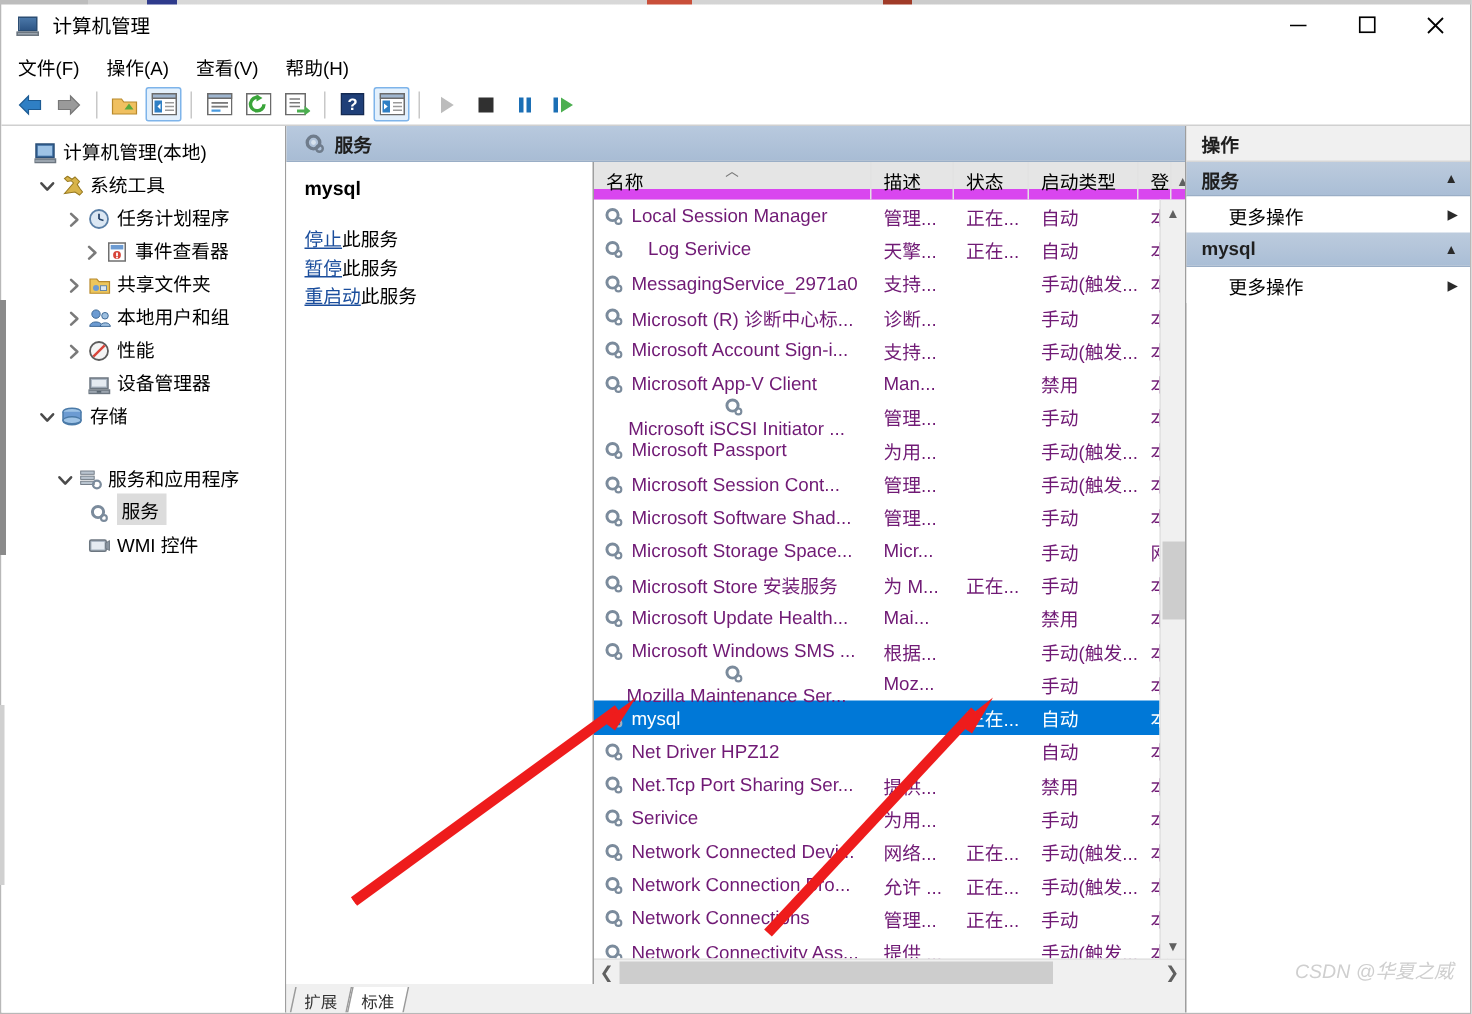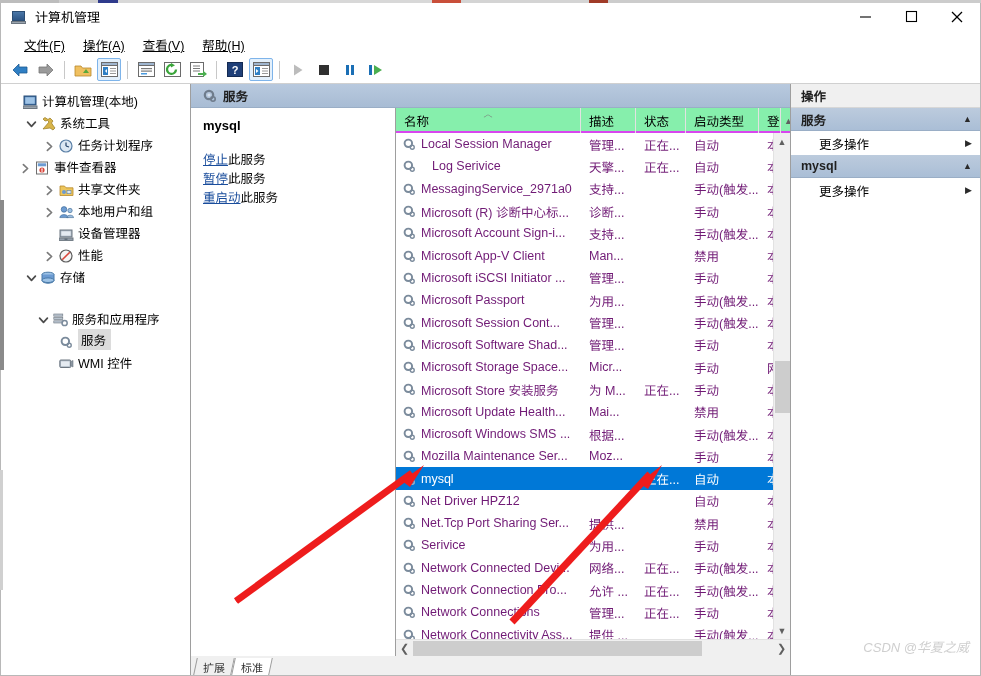--- a/index.html
+++ b/index.html
@@ -75,22 +75,21 @@
   }
   .wc svg { display: block; }
 
   
   #menubar {
     height: 24px;
     min-height: 24px;
     background: #ffffff;
     display: flex;
     align-items: flex-end;
-    padding-left: 14px;
-    text-decoration: underline;
+    padding-left: 2px;
   }
   .menu-item {
     padding: 2px 9px;
     font-size: 12.5px;
     color: #000;
     white-space: nowrap;
   }
 
   
   #toolbar {
@@ -234,22 +233,22 @@
     min-width: 0;
     background: #ffffff;
     display: flex;
     flex-direction: column;
     position: relative;
   }
   #list-header {
     height: 25px;
     min-height: 25px;
     display: flex;
-    background: #86efac;
-    border-bottom: 2px solid #d946ef;
+    background: #e5e5e5;
+    border-bottom: 7px solid #d946ef;
     position: relative;
   }
   .col-h {
     height: 25px;
     display: flex;
     align-items: center;
     font-size: 12.5px;
     color: #000;
     border-right: 1px solid #e2e2e2;
     padding-left: 8px;
@@ -637,21 +636,21 @@
             </div>
             <div class="t-icon">
               <svg width="15" height="14" viewBox="0 0 15 14">
                 <circle cx="7" cy="7" r="6" fill="#dbe7f3" stroke="#5a7fa6" stroke-width="1.2"></circle>
                 <line x1="7" y1="7" x2="7" y2="3.5" stroke="#27456b" stroke-width="1.2"></line>
                 <line x1="7" y1="7" x2="10" y2="8" stroke="#27456b" stroke-width="1.2"></line>
               </svg>
             </div>
             <span class="t-label">任务计划程序</span>
           </div>
-          <div class="tree-row" style="padding-left: 16px;">
+          <div class="tree-row" style="padding-left: 52px;">
             <div class="twisty">
               <svg width="11" height="11" viewBox="0 0 11 11">
                 <path d="M3.4 1.6 L7.6 5.5 L3.4 9.4" fill="none" stroke="#7a7a7a" stroke-width="1.7" stroke-linecap="round" stroke-linejoin="round"></path>
               </svg>
             </div>
             <div class="t-icon">
               <svg width="15" height="14" viewBox="0 0 15 14">
                 <rect x="1.5" y="1" width="11" height="12" fill="#fff" stroke="#6f6f6f"></rect>
                 <rect x="2.8" y="2.3" width="8.4" height="3" fill="#6c9bd2"></rect>
                 <circle cx="7" cy="9" r="2.6" fill="#d8453a"></circle>
@@ -684,46 +683,46 @@
             </div>
             <div class="t-icon">
               <svg width="15" height="14" viewBox="0 0 15 14">
                 <circle cx="5" cy="4.4" r="2.8" fill="#6c9bd2" stroke="#34618f" stroke-width="0.6"></circle>
                 <path d="M0.8 12.6 C1 8.6 8.8 8.6 9.2 12.6 Z" fill="#6c9bd2" stroke="#34618f" stroke-width="0.6"></path>
                 <circle cx="11" cy="5.5" r="2.2" fill="#9dbfe0" stroke="#34618f" stroke-width="0.6"></circle>
                 <path d="M7.8 12.6 C8 9.4 14.4 9.4 14.6 12.6 Z" fill="#9dbfe0" stroke="#34618f" stroke-width="0.6"></path>
               </svg>
             </div>
             <span class="t-label">本地用户和组</span>
+          </div>
+          <div class="tree-row" style="padding-left: 40px;">
+            <div class="twisty">
+              <svg width="11" height="11" viewBox="0 0 11 11">
+                <path d="M3.4 1.6 L7.6 5.5 L3.4 9.4" fill="none" stroke="#7a7a7a" stroke-width="1.7" stroke-linecap="round" stroke-linejoin="round"></path>
+              </svg>
+            </div>
+            <div class="t-icon">
+              <svg width="15" height="14" viewBox="0 0 15 14">
+                <circle cx="7" cy="7" r="6" fill="#f4f4f4" stroke="#5c5c5c" stroke-width="1.2"></circle>
+                <line x1="3.2" y1="10.8" x2="10.8" y2="3.2" stroke="#d8453a" stroke-width="1.6"></line>
+              </svg>
+            </div>
+            <span class="t-label">性能</span>
           </div>
           <div class="tree-row" style="padding-left: 40px;">
             <div class="twisty"></div>
             <div class="t-icon">
               <svg width="15" height="14" viewBox="0 0 15 14">
                 <rect x="1" y="3" width="12" height="7" fill="#aab6c2" stroke="#6c7680"></rect>
                 <rect x="2.3" y="4.3" width="9.4" height="4.4" fill="#e5ebf1"></rect>
                 <rect x="0" y="11" width="14" height="2.4" fill="#9aa4ae" stroke="#6c7680"></rect>
                 <rect x="5.5" y="11.6" width="3" height="1.2" fill="#586570"></rect>
               </svg>
             </div>
             <span class="t-label">设备管理器</span>
-          </div>
-          <div class="tree-row" style="padding-left: 40px;">
-            <div class="twisty">
-              <svg width="11" height="11" viewBox="0 0 11 11">
-                <path d="M3.4 1.6 L7.6 5.5 L3.4 9.4" fill="none" stroke="#7a7a7a" stroke-width="1.7" stroke-linecap="round" stroke-linejoin="round"></path>
-              </svg>
-            </div>
-            <div class="t-icon">
-              <svg width="15" height="14" viewBox="0 0 15 14">
-                <circle cx="7" cy="7" r="6" fill="#f4f4f4" stroke="#5c5c5c" stroke-width="1.2"></circle>
-                <line x1="3.2" y1="10.8" x2="10.8" y2="3.2" stroke="#d8453a" stroke-width="1.6"></line>
-              </svg>
-            </div>
-            <span class="t-label">性能</span>
           </div>
           <div class="tree-row" style="padding-left: 22px;">
             <div class="twisty">
               <svg width="11" height="11" viewBox="0 0 11 11">
                 <path d="M1.6 3.2 L5.5 7.4 L9.4 3.2" fill="none" stroke="#4b4b4b" stroke-width="1.7" stroke-linecap="round" stroke-linejoin="round"></path>
               </svg>
             </div>
             <div class="t-icon">
               <svg width="15" height="14" viewBox="0 0 15 14">
                 <ellipse cx="7" cy="3.5" rx="6" ry="2.3" fill="#9ec3e6" stroke="#4a7aa8"></ellipse>
@@ -911,21 +910,21 @@
                       </svg>
                     </div>
                     <span>Microsoft App-V Client</span>
                   </div>
                   <div class="lcell" style="width: 55px;">Man...</div>
                   <div class="lcell" style="width: 50px;"></div>
                   <div class="lcell" style="width: 73px;">禁用</div>
                   <div class="lcell" style="width: 22px;">本</div>
                 </div>
                 <div class="lrow">
-                  <div class="lcell name" style="width: 185px;">
+                  <div class="lcell name" style="width: 185px; flex-direction: column;">
                     <div class="gicon">
                       <svg width="14" height="14" viewBox="0 0 15 15">
                         <circle cx="6.8" cy="6.8" r="4" fill="none" stroke="#7b8b9c" stroke-width="2.1"></circle>
                         <circle cx="6.8" cy="6.8" r="1.5" fill="#ffffff"></circle>
                         <circle cx="11" cy="11" r="2.1" fill="none" stroke="#7b8b9c" stroke-width="1.5"></circle>
                       </svg>
                     </div>
                     <span>Microsoft iSCSI Initiator ...</span>
                   </div>
                   <div class="lcell" style="width: 55px;">管理...</div>
@@ -1039,21 +1038,21 @@
                       </svg>
                     </div>
                     <span>Microsoft Windows SMS ...</span>
                   </div>
                   <div class="lcell" style="width: 55px;">根据...</div>
                   <div class="lcell" style="width: 50px;"></div>
                   <div class="lcell" style="width: 73px;">手动(触发...</div>
                   <div class="lcell" style="width: 22px;">本</div>
                 </div>
                 <div class="lrow">
-                  <div class="lcell name" style="width: 185px;">
+                  <div class="lcell name" style="width: 185px; flex-direction: column;">
                     <div class="gicon">
                       <svg width="14" height="14" viewBox="0 0 15 15">
                         <circle cx="6.8" cy="6.8" r="4" fill="none" stroke="#7b8b9c" stroke-width="2.1"></circle>
                         <circle cx="6.8" cy="6.8" r="1.5" fill="#ffffff"></circle>
                         <circle cx="11" cy="11" r="2.1" fill="none" stroke="#7b8b9c" stroke-width="1.5"></circle>
                       </svg>
                     </div>
                     <span>Mozilla Maintenance Ser...</span>
                   </div>
                   <div class="lcell" style="width: 55px;">Moz...</div>

